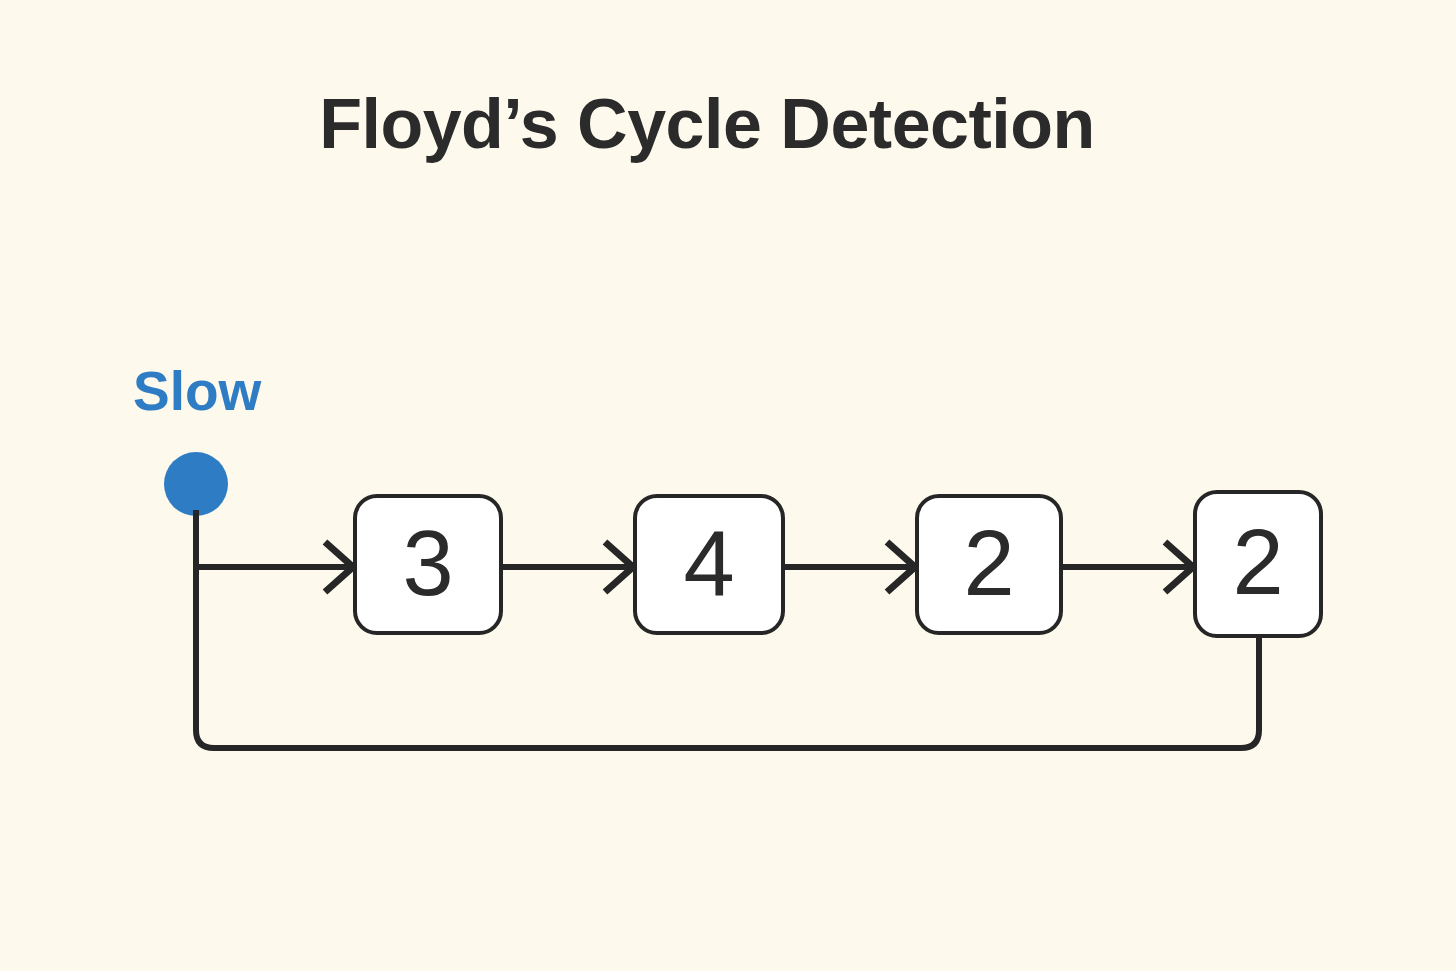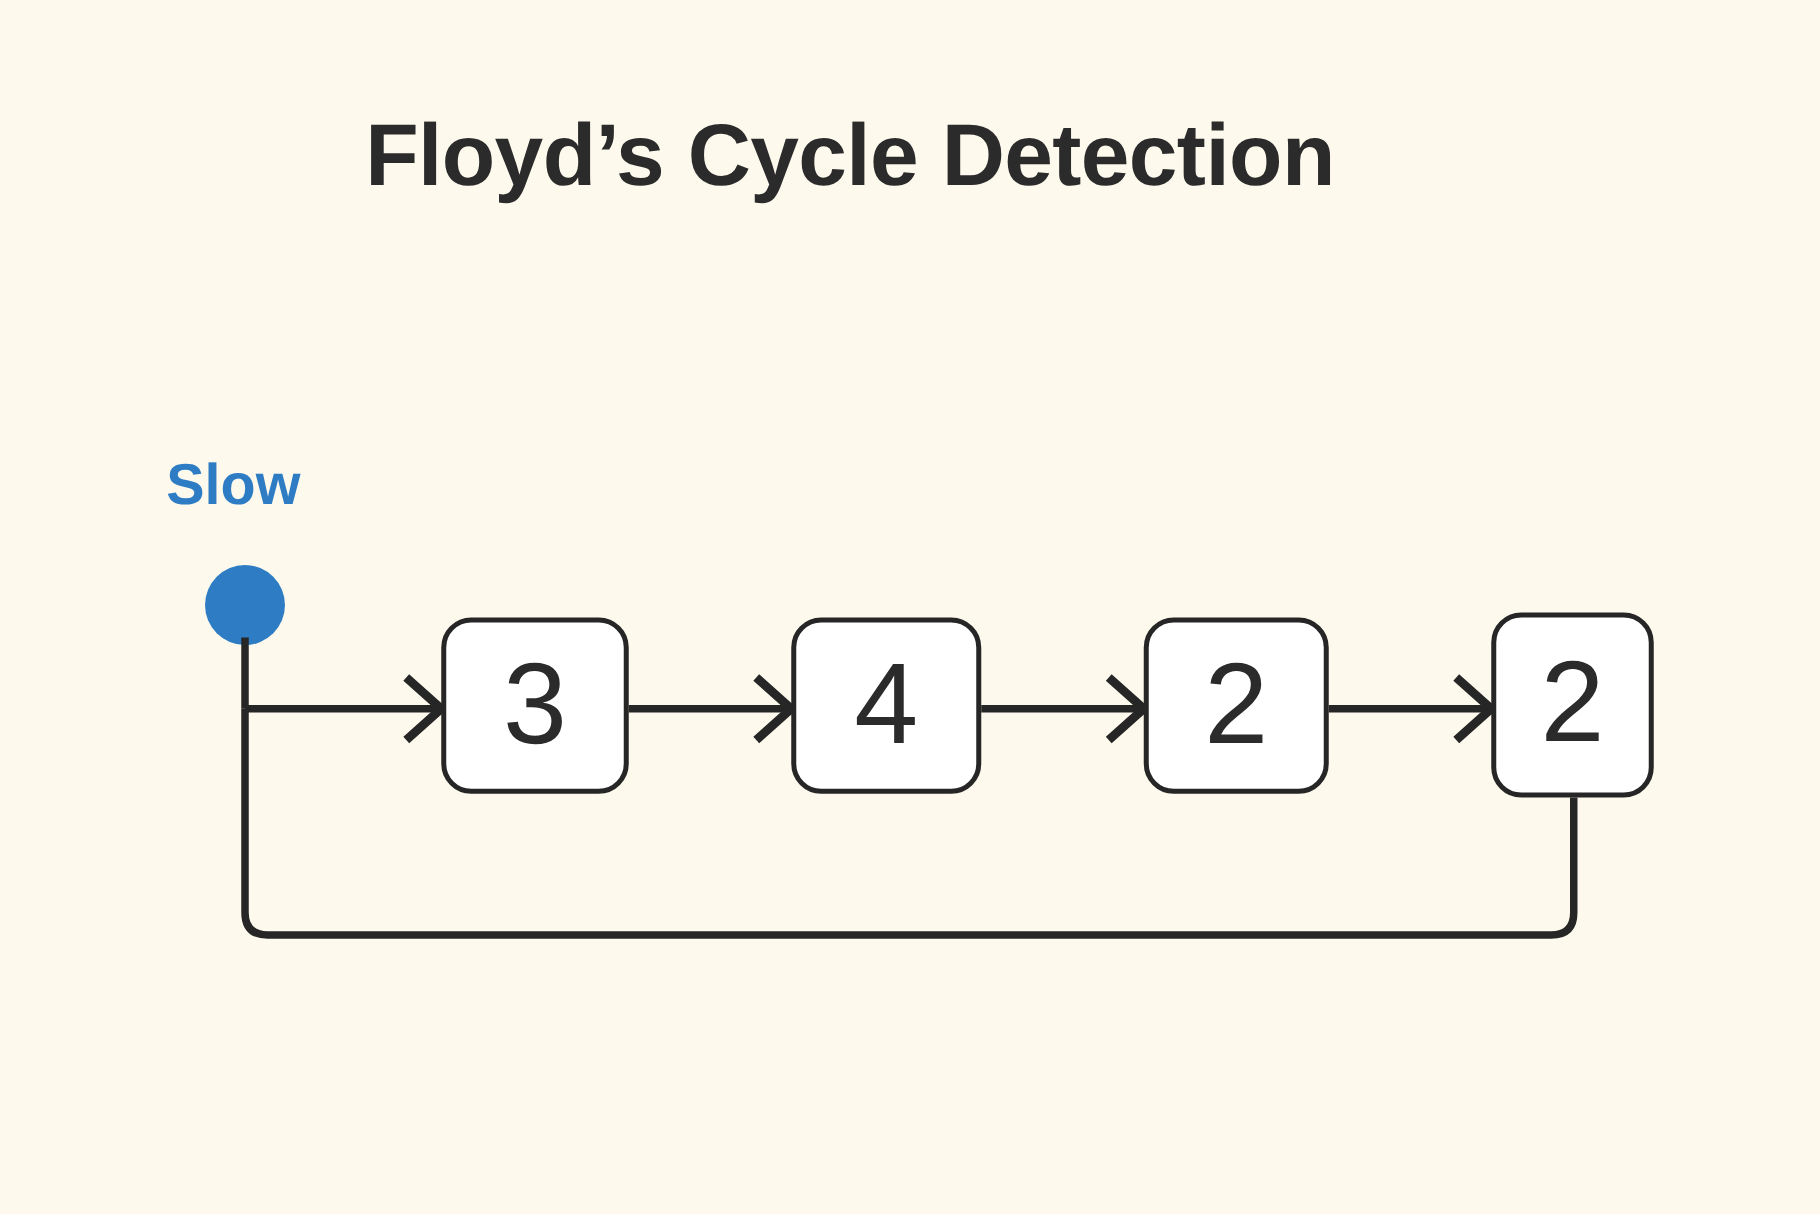--- a/index.html
+++ b/index.html
@@ -19,26 +19,27 @@
     position: absolute;
     left: 0;
     top: 84px;
     width: 1360px;
     text-align: center;
     font-size: 70px;
     font-weight: 700;
     letter-spacing: -0.5px;
     color: #2b2b2b;
     white-space: nowrap;
+    padding-left: 27px;
   }
   #pointer-label {
     position: absolute;
     left: 133px;
     top: 364px;
-    font-size: 46px;
+    font-size: 55px;
     font-weight: 600;
     color: #2e7dc4;
     line-height: 1;
     white-space: nowrap;
   }
   #pointer-dot {
     position: absolute;
     left: 164px;
     top: 452px;
     width: 64px;

